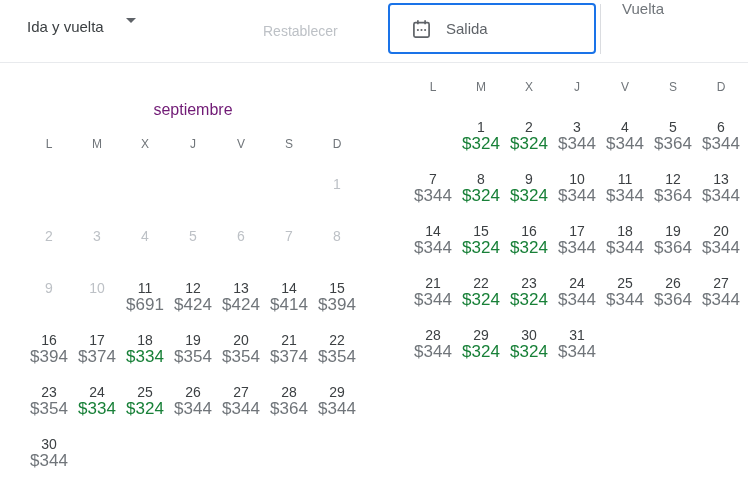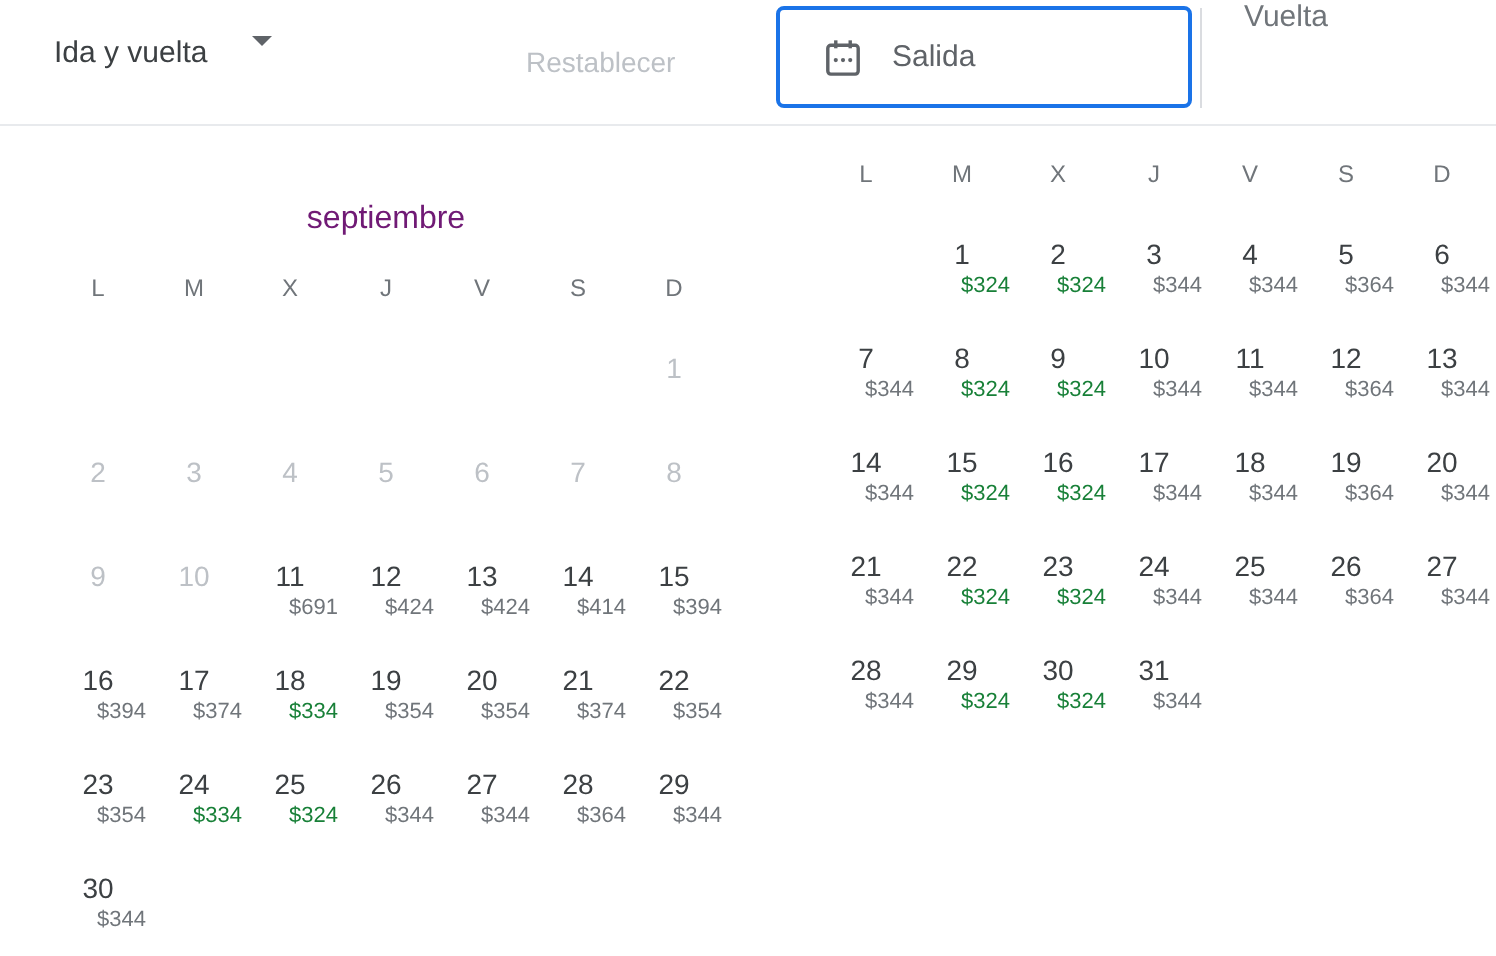--- a/index.html
+++ b/index.html
@@ -32,21 +32,21 @@
   .month + .month { margin-left: 48px; }
   .month-title { margin-top: 37px; height: 20px; line-height: 20px; text-align: center;
     font-size: 16px; color: #701a75; }
   .weekdays { display: grid; grid-template-columns: repeat(7, 48px); margin-top: 16px; }
   .weekday { text-align: center; font-size: 12px; color: #70757a; height: 16px; line-height: 16px; }
   .weeks { margin-top: 17px; }
   .week { display: grid; grid-template-columns: repeat(7, 48px); height: 52px; }
   .day-cell { text-align: center; cursor: pointer; }
   .day-cell.empty, .day-cell.disabled { cursor: default; }
   .day-num { font-size: 14px; line-height: 18px; margin-top: 6px; color: #3c4043; }
-  .day-price { font-size: 11px; line-height: 13px; margin-top: 1px; color: #70757a; text-align: right; }
+  .day-price { font-size: 17px; line-height: 13px; margin-top: 1px; color: #70757a; }
   .disabled .day-num { color: #bdc1c6; }
   .green-price .day-price { color: #188038; }
 </style>
 </head>
 <body>
 
 <div class="topbar">
   <div class="trip-type">
     <span class="trip-type-label">Ida y vuelta</span>
     <span class="caret"></span>

